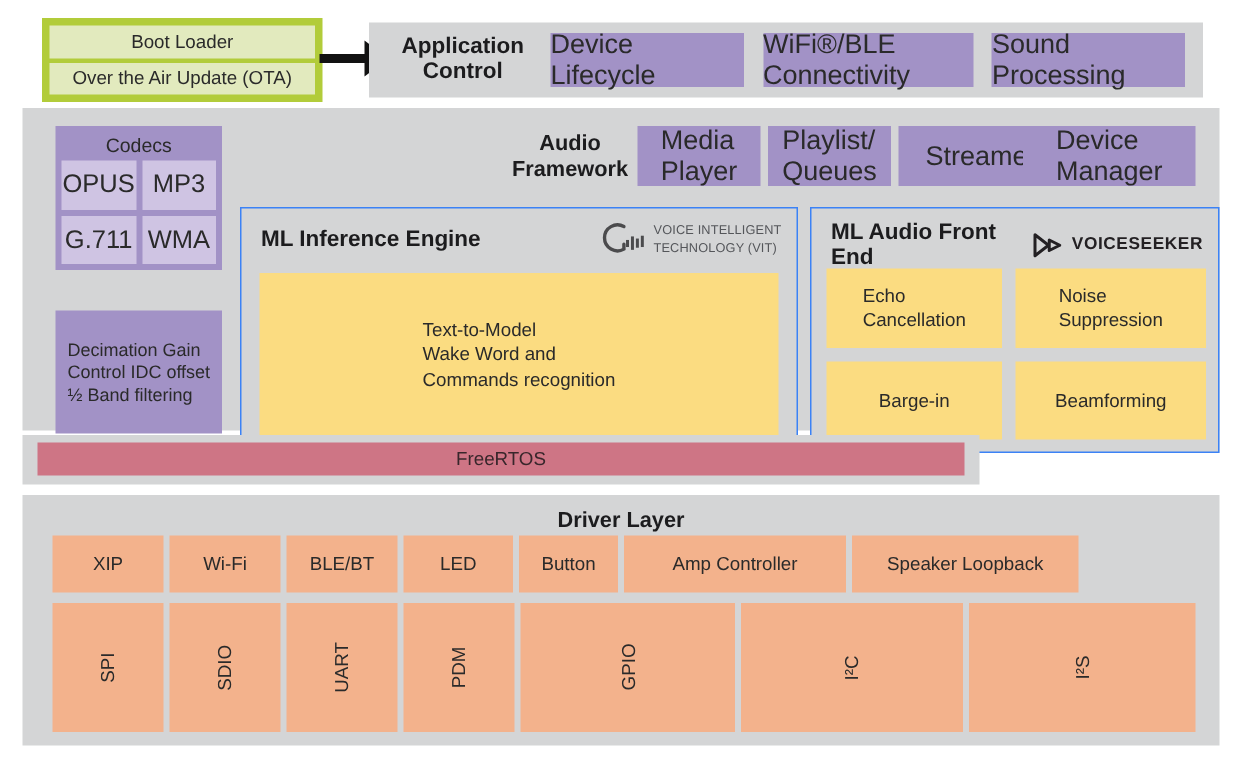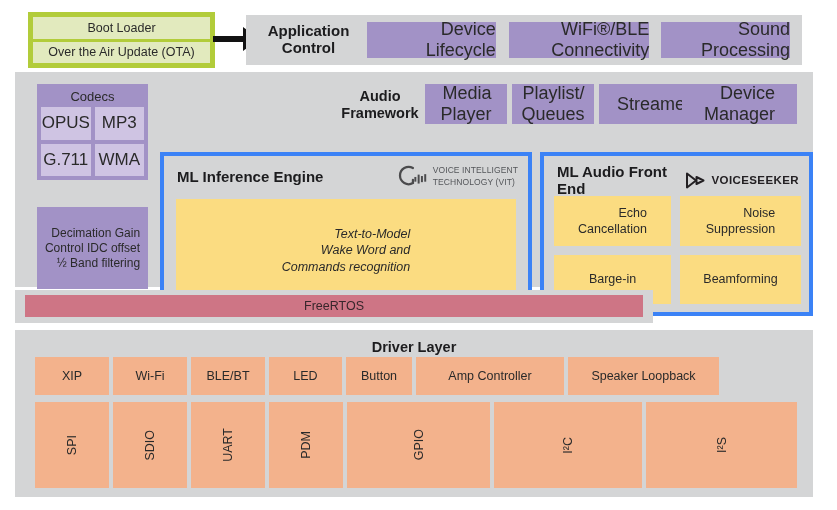--- a/index.html
+++ b/index.html
@@ -1,21 +1,21 @@
 <!DOCTYPE html>
 <html style="--band_gray: #d4d5d6; --purple: #a292c6; --purple_light: #cfc4e3; --yellow: #fbdc81; --orange: #f3b28c; --pink: #ce7585; --green_border: #b2cc3a; --green_fill: #e2eabe; --arrow_black: #121212;"><head>
 <meta charset="utf-8">
 <style>
   html,body{margin:0;padding:0;background:#ffffff;}
   #stage{
     position:relative;width:837px;height:510px;background:#ffffff;
     font-family:"Liberation Sans",sans-serif;color:#2a2a2a;overflow:hidden;
   }
   .band{position:absolute;background:var(--band_gray,#d4d5d6);}
-  .center{display:flex;align-items:center;justify-content:center;text-align:right;}
+  .center{display:flex;align-items:center;justify-content:center;text-align:left;}
   .ml{white-space:pre-line;}
   .bold{font-weight:bold;color:#1c1c1e;}
 
   
   #boot-group{
     position:absolute;left:28px;top:12px;width:187px;height:56px;
     background:var(--green_border,#b2cc3a);box-sizing:border-box;
     padding:5px;display:flex;flex-direction:column;gap:3px;
   }
   .boot-item{flex:1;background:var(--green_fill,#e2eabe);font-size:12.5px;}
@@ -42,30 +42,30 @@
   .codec-cell{background:var(--purple_light,#cfc4e3);font-size:17px;}
   #decimation{position:absolute;left:22px;top:118px;width:111px;height:82px;background:var(--purple,#a292c6);font-size:12px;line-height:1.25;margin-top:17px;}
 
   #af-title{position:absolute;left:295px;top:16px;width:140px;font-size:14.5px;line-height:1.15;text-align:center;}
   .af-box{position:absolute;top:12px;height:40px;}
   #box-media-player{left:410px;width:82px;}
   #box-playlist{left:497px;width:82px;}
   #box-streamer{left:584px;width:78px;padding-left:16px;}
   #box-device-manager{left:667px;width:115px;}
 
-  .ml-box{position:absolute;top:80px;height:164px;background:var(--band_gray,#d4d5d6);border:4px solid #3b82f6;box-sizing:border-box;}
+  .ml-box{position:absolute;top:66px;height:164px;background:var(--band_gray,#d4d5d6);border:1px solid #3b82f6;box-sizing:border-box;}
   #ml-ie{left:145px;width:372px;}
   #ml-afe{left:525px;width:273px;}
   .ml-title-row{display:flex;align-items:center;justify-content:space-between;padding:7px 10px 0 13px;}
   .ml-title{font-size:15px;}
   .logo{display:flex;align-items:center;gap:5px;}
   #vit-text{font-size:8.5px;line-height:1.3;color:#54565a;letter-spacing:.1px;}
   #vs-text{font-size:11.5px;font-weight:bold;color:#232023;letter-spacing:.4px;}
   .ybox{background:var(--yellow,#fbdc81);font-size:12.5px;line-height:1.3;}
-  #ml-ie-content{position:absolute;left:12px;right:12px;top:43px;bottom:10px;font-style:italic;}
+  #ml-ie-content{position:absolute;left:12px;right:12px;top:43px;bottom:10px;}
   #afe-grid{position:absolute;left:10px;right:8px;top:40px;bottom:8px;display:grid;grid-template-columns:117px 1fr;grid-template-rows:1fr 1fr;gap:9px 9px;}
 
   
   #rtos-band{left:15px;top:290px;width:638px;height:33px;}
   #rtos-bar{position:absolute;left:10px;right:10px;top:5px;bottom:6px;background:var(--pink,#ce7585);font-size:12.5px;color:#38262b;}
 
   
   #driver-band{left:15px;top:330px;width:798px;height:167px;}
   #driver-title{position:absolute;top:9px;left:0;right:0;text-align:center;font-size:14.5px;}
   .drow{position:absolute;left:20px;display:flex;gap:4px;}

